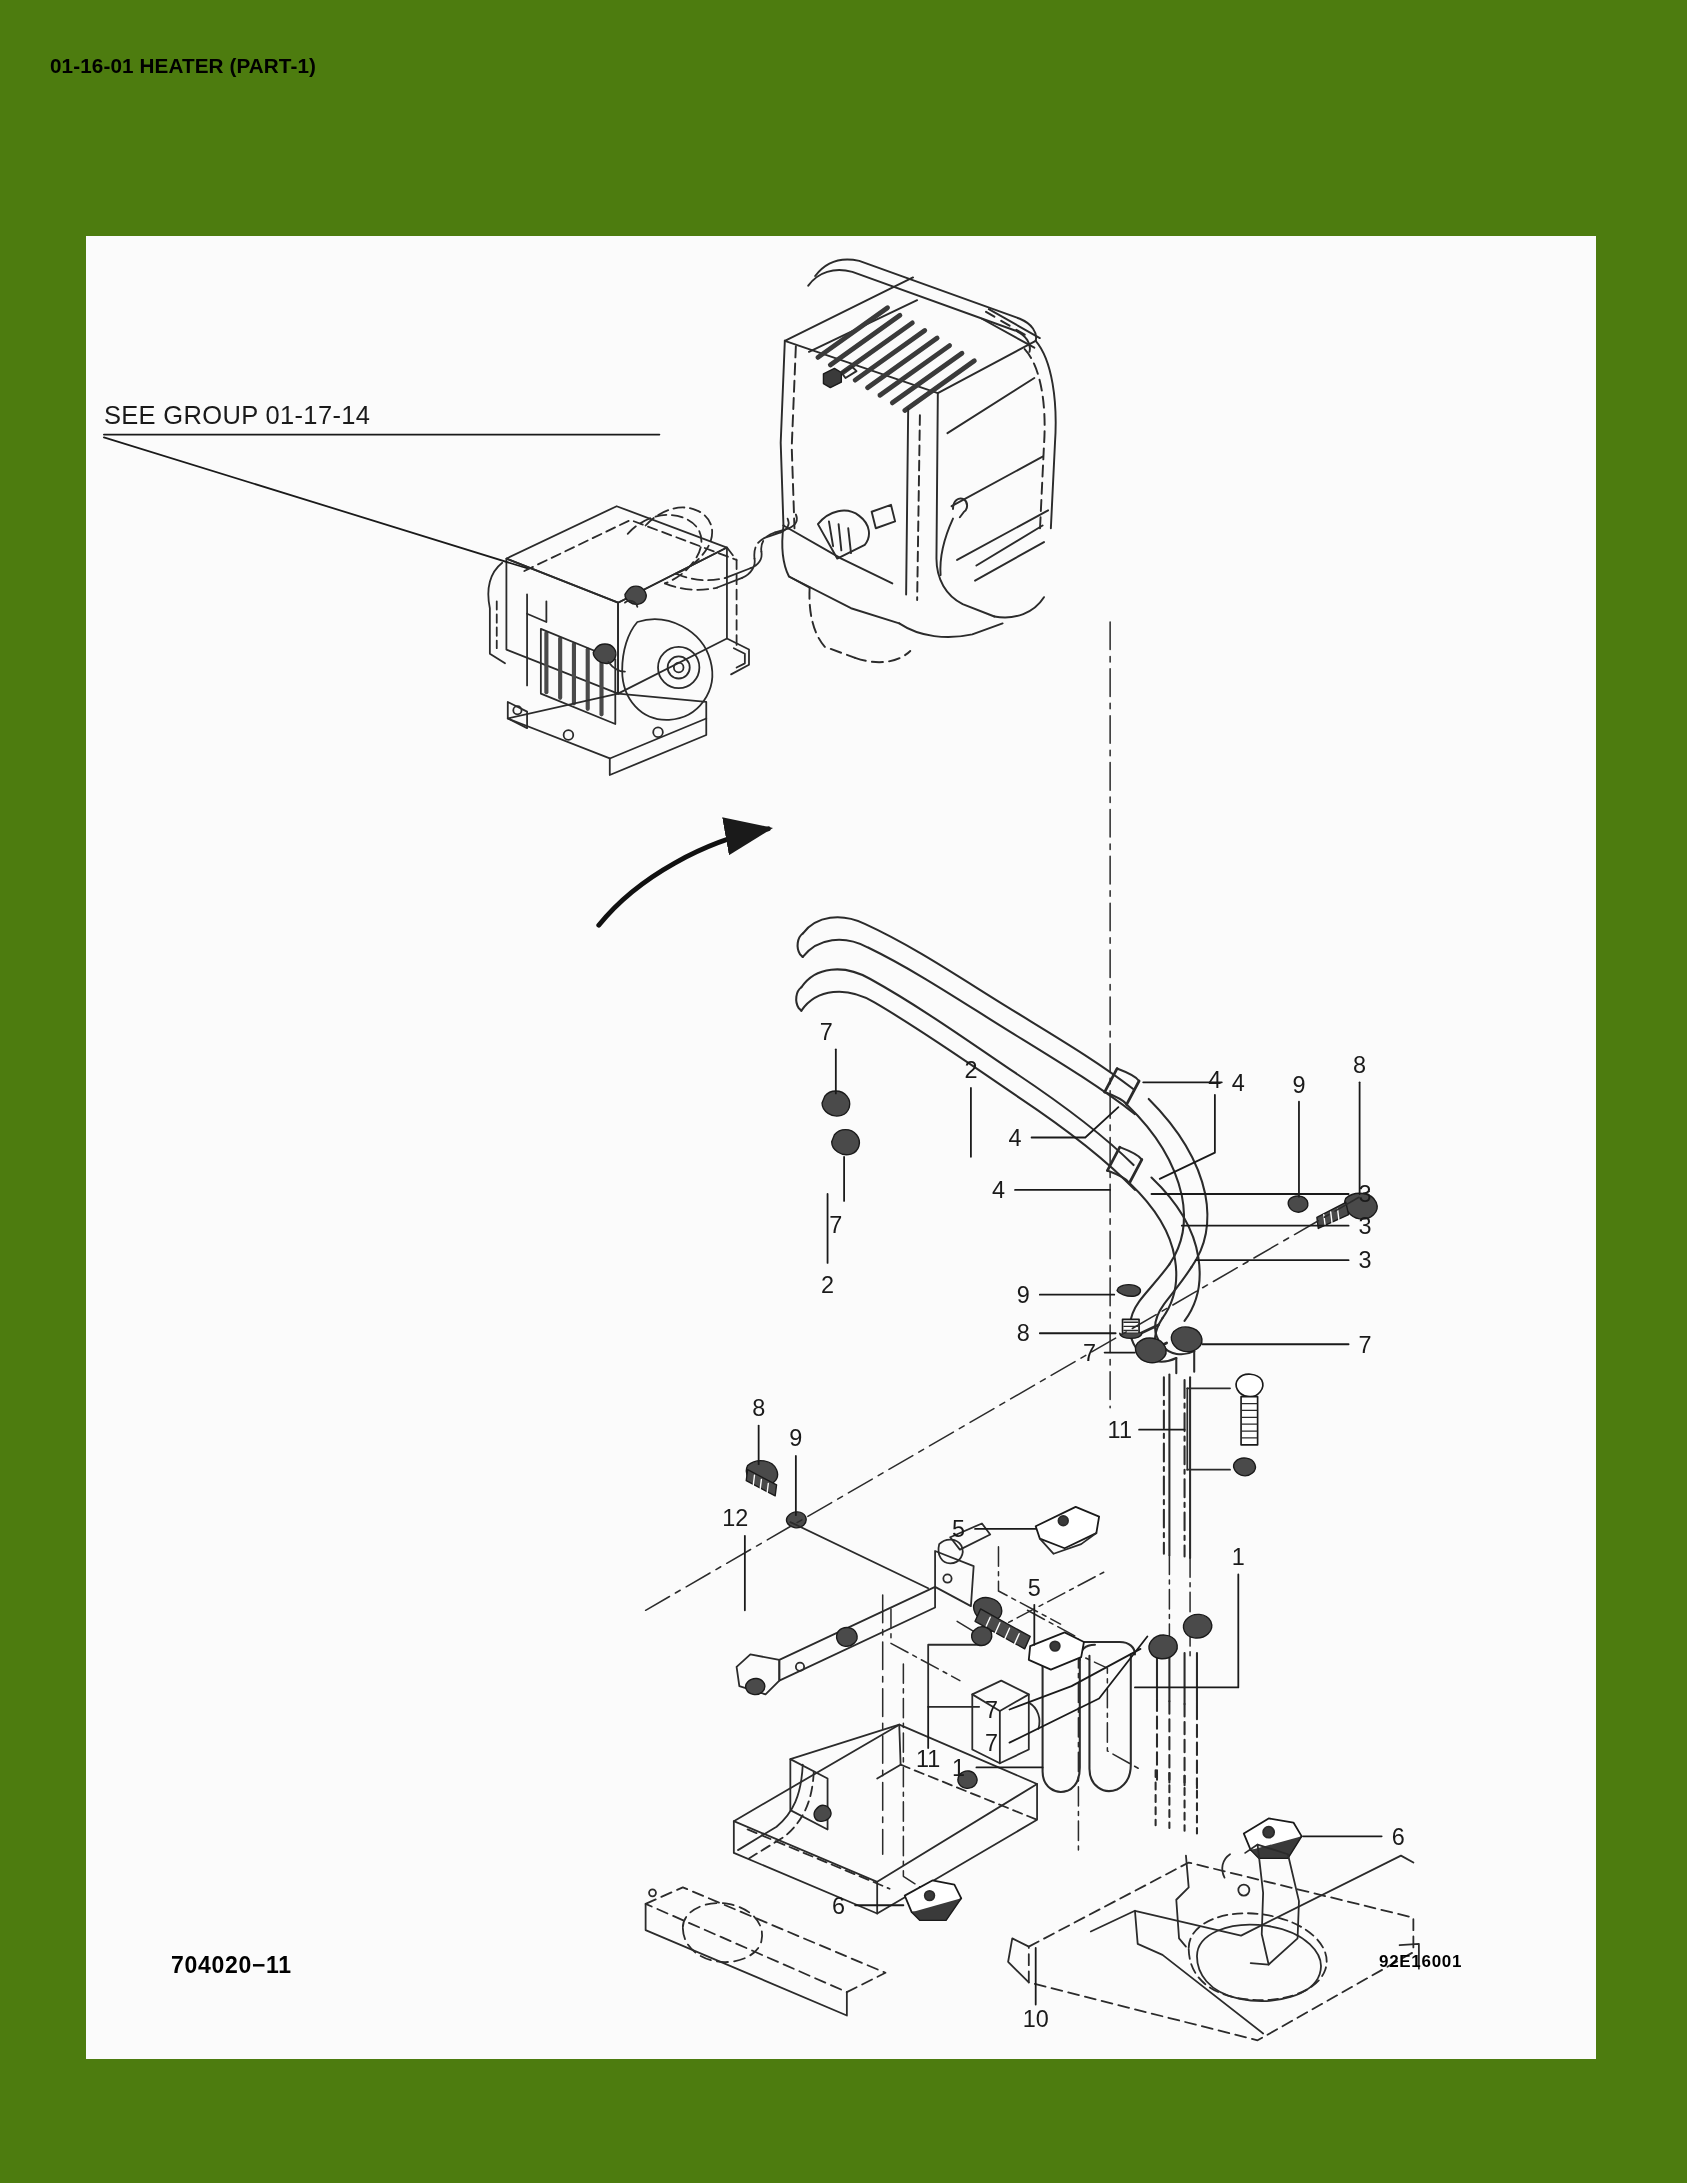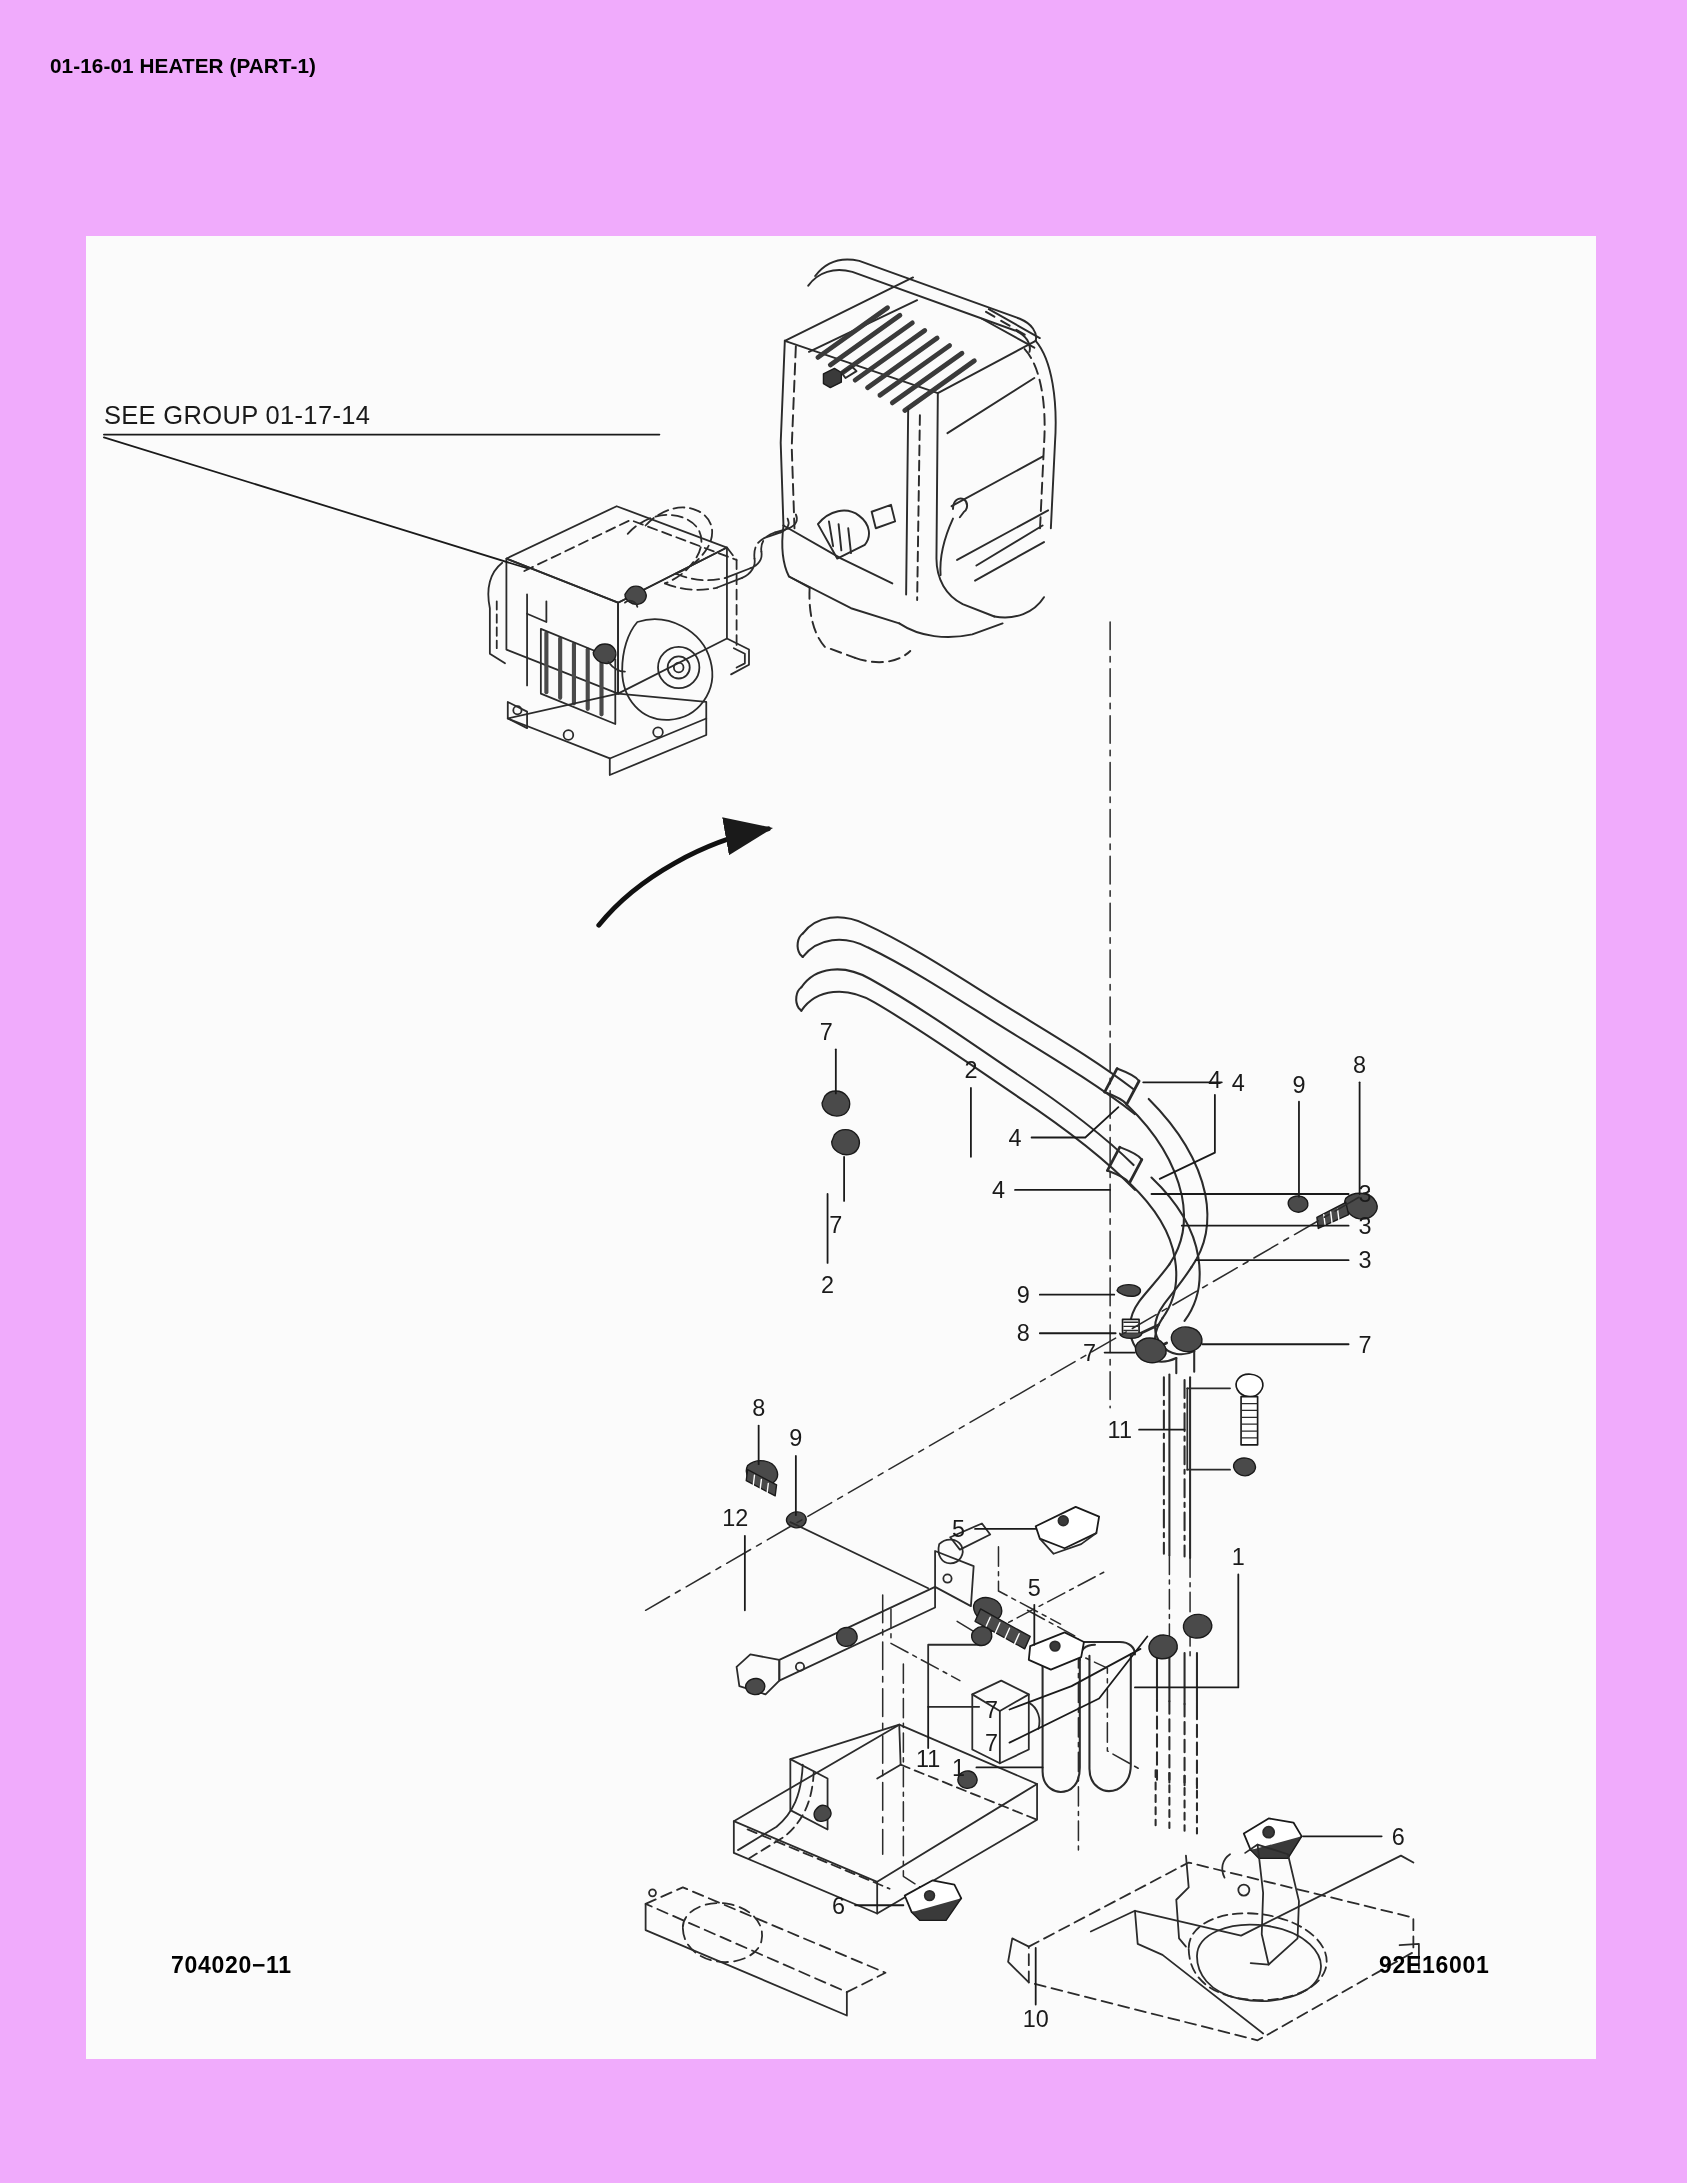--- a/index.html
+++ b/index.html
@@ -4,21 +4,21 @@
 <title>Parts Diagram</title>
 <style>
   html,body{margin:0;padding:0;background:#ffffff;}
   body{
     width:1687px;height:2183px;
     font-family:"Liberation Sans", sans-serif;
     color:#000;
     position:relative;
     overflow:hidden;
   }
-  .page{position:absolute;left:0;top:0;width:1687px;height:2183px;background:#f0abfc;}
+  .page{position:absolute;left:0;top:0;width:1687px;height:2183px;background:#4d7c0f;}
 
   
   .hdr-title{
     position:absolute;left:50px;top:54px;
     font-size:20.7px;font-weight:bold;letter-spacing:0.1px;
     white-space:nowrap;
   }
   .hdr-breadcrumb{
     position:absolute;left:57px;top:119px;
     font-size:20px;font-weight:bold;letter-spacing:0.1px;
@@ -33,21 +33,21 @@
   }
   .diagram-svg{position:absolute;left:0;top:0;width:1510px;height:1823px;display:block;}
 
   
   .footer-left{
     position:absolute;left:171px;top:1952px;
     font-size:23px;font-weight:bold;letter-spacing:0.7px;
   }
   .footer-right{
     position:absolute;left:1379px;top:1952px;
-    font-size:23px;font-weight:bold;letter-spacing:0.7px;
+    font-size:17px;font-weight:bold;letter-spacing:0.7px;
   }
 
   
   text{font-family:"Liberation Sans", sans-serif;fill:#1a1a1a;}
   .cal{font-size:34px;}
   .seegrp{font-size:37px;letter-spacing:0.5px;}
 </style>
 </head>
 <body>
 

